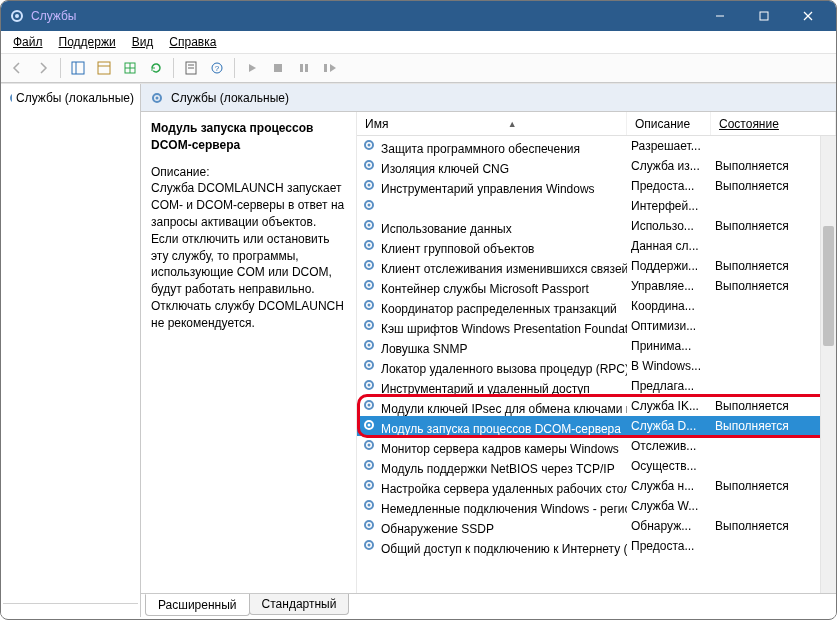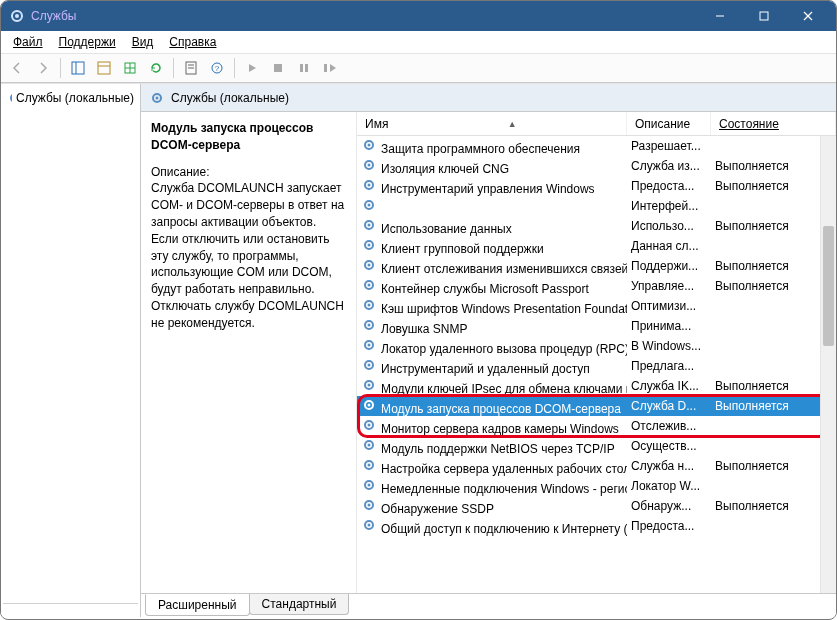--- a/index.html
+++ b/index.html
@@ -421,21 +421,21 @@
               <div class="cell state">Выполняется</div>
             </div>
             <div class="row">
               <div class="cell name">
                 <span class="gear"><svg width="16" height="16">
                     <g class="cog-body">
                       <circle cx="8" cy="8" r="4" fill="none" stroke="#5a8fc4" stroke-width="2"></circle>
                       <circle cx="8" cy="8" r="1.5" fill="#5a8fc4"></circle>
                     </g>
                   </svg></span>
-                <span>Клиент групповой поддержки</span>
+                <span>Клиент групповой объектов</span>
               </div>
               <div class="cell desc">Данная сл...</div>
               <div class="cell state"></div>
             </div>
             <div class="row">
               <div class="cell name">
                 <span class="gear"><svg width="16" height="16">
                     <g class="cog-body">
                       <circle cx="8" cy="8" r="4" fill="none" stroke="#5a8fc4" stroke-width="2"></circle>
                       <circle cx="8" cy="8" r="1.5" fill="#5a8fc4"></circle>
@@ -451,20 +451,33 @@
                 <span class="gear"><svg width="16" height="16">
                     <g class="cog-body">
                       <circle cx="8" cy="8" r="4" fill="none" stroke="#5a8fc4" stroke-width="2"></circle>
                       <circle cx="8" cy="8" r="1.5" fill="#5a8fc4"></circle>
                     </g>
                   </svg></span>
                 <span>Контейнер службы Microsoft Passport</span>
               </div>
               <div class="cell desc">Управляе...</div>
               <div class="cell state">Выполняется</div>
+            </div>
+            <div class="row">
+              <div class="cell name">
+                <span class="gear"><svg width="16" height="16">
+                    <g class="cog-body">
+                      <circle cx="8" cy="8" r="4" fill="none" stroke="#5a8fc4" stroke-width="2"></circle>
+                      <circle cx="8" cy="8" r="1.5" fill="#5a8fc4"></circle>
+                    </g>
+                  </svg></span>
+                <span>Координатор распределенных транзакций</span>
+              </div>
+              <div class="cell desc">Координа...</div>
+              <div class="cell state"></div>
             </div>
             <div class="row">
               <div class="cell name">
                 <span class="gear"><svg width="16" height="16">
                     <g class="cog-body">
                       <circle cx="8" cy="8" r="4" fill="none" stroke="#5a8fc4" stroke-width="2"></circle>
                       <circle cx="8" cy="8" r="1.5" fill="#5a8fc4"></circle>
                     </g>
                   </svg></span>
                 <span>Кэш шрифтов Windows Presentation Foundatio...</span>
@@ -579,21 +592,21 @@
             <div class="row">
               <div class="cell name">
                 <span class="gear"><svg width="16" height="16">
                     <g class="cog-body">
                       <circle cx="8" cy="8" r="4" fill="none" stroke="#5a8fc4" stroke-width="2"></circle>
                       <circle cx="8" cy="8" r="1.5" fill="#5a8fc4"></circle>
                     </g>
                   </svg></span>
                 <span>Немедленные подключения Windows - регист...</span>
               </div>
-              <div class="cell desc">Локатор W...</div>
+              <div class="cell desc">Служба W...</div>
               <div class="cell state"></div>
             </div>
             <div class="row">
               <div class="cell name">
                 <span class="gear"><svg width="16" height="16">
                     <g class="cog-body">
                       <circle cx="8" cy="8" r="4" fill="none" stroke="#5a8fc4" stroke-width="2"></circle>
                       <circle cx="8" cy="8" r="1.5" fill="#5a8fc4"></circle>
                     </g>
                   </svg></span>

